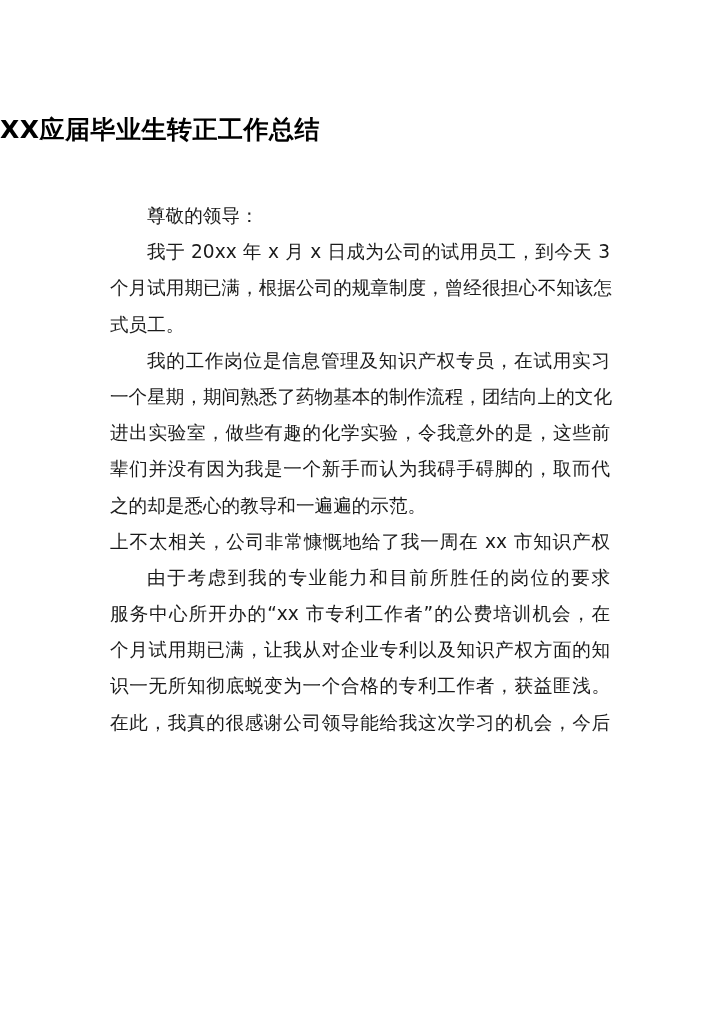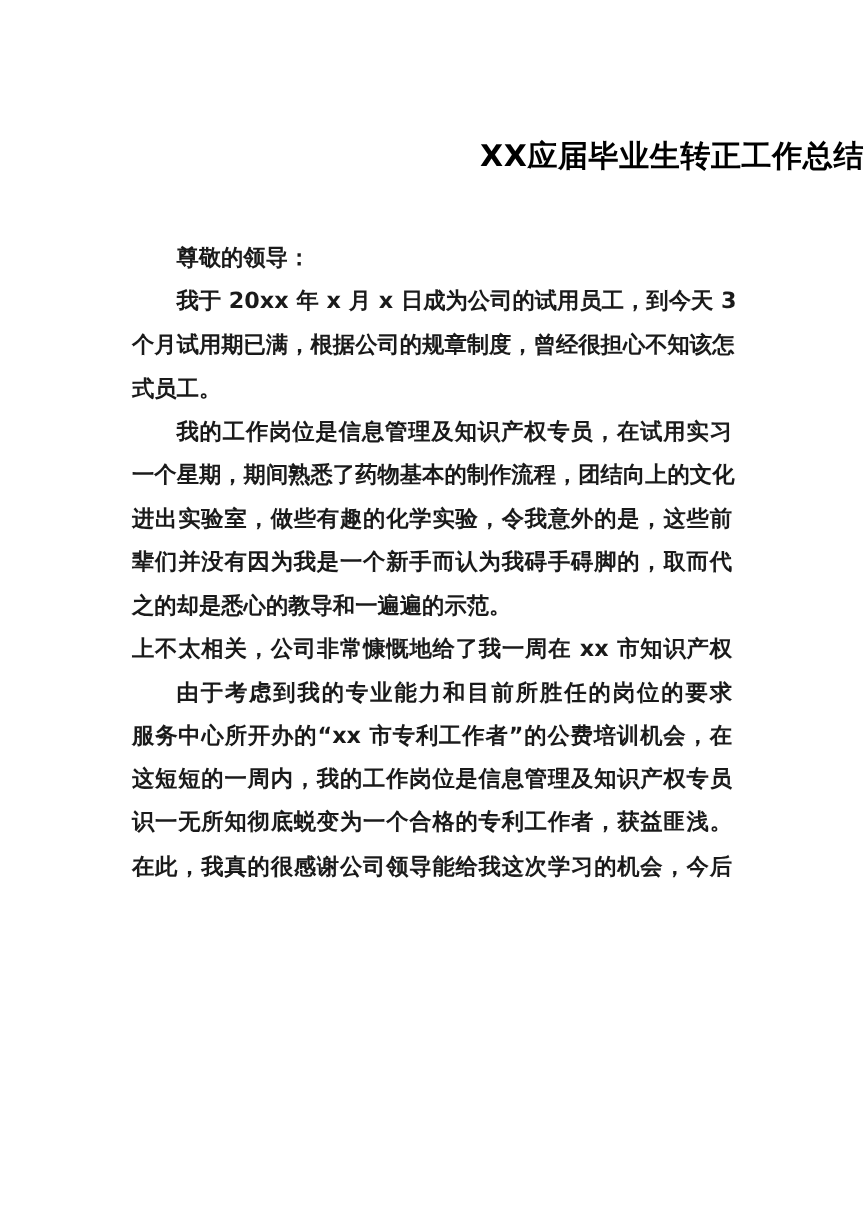--- a/index.html
+++ b/index.html
@@ -21,21 +21,21 @@
       top: 0;
       width: 720px;
       height: 1017px;
       background: #ffffff;
     }
     .title {
       position: absolute;
       left: 0;
       top: 112px;
       width: 720px;
-      text-align: right;
+      text-align: left;
       font-size: 25px;
       font-weight: bold;
       letter-spacing: 0.5px;
       line-height: 36px;
       color: #000000;
     }
     .body-text {
       position: absolute;
       left: 110px;
       top: 198px;
@@ -43,21 +43,20 @@
       font-size: 18.6px;
       line-height: 36.2px;
       color: #1a1a1a;
     }
     .line {
       display: block;
       white-space: nowrap;
       text-align: justify;
       text-align-last: justify;
       height: 36.2px;
-      font-weight: bold;
     }
     .line.last {
       text-align-last: left;
     }
     .line.indent {
       padding-left: 37px;
     }
   </style>
 </head>
 <body>
@@ -80,18 +79,18 @@
       <span class="line">一个星期，期间熟悉了药物基本的制作流程，团结向上的文化</span>
       <span class="line">进出实验室，做些有趣的化学实验，令我意外的是，这些前</span>
       <span class="line">辈们并没有因为我是一个新手而认为我碍手碍脚的，取而代</span>
       <span class="line last">之的却是悉心的教导和一遍遍的示范。</span>
     </div>
 
     <div>
       <span class="line">上不太相关，公司非常慷慨地给了我一周在 xx 市知识产权</span>
       <span class="line indent">由于考虑到我的专业能力和目前所胜任的岗位的要求</span>
       <span class="line">服务中心所开办的“xx 市专利工作者”的公费培训机会，在</span>
-      <span class="line">这短短的一周内，我的工作岗位是信息管理及知识产权专员</span>
+      <span class="line">个月试用期已满，让我从对企业专利以及知识产权方面的知</span>
       <span class="line">识一无所知彻底蜕变为一个合格的专利工作者，获益匪浅。</span>
       <span class="line">在此，我真的很感谢公司领导能给我这次学习的机会，今后</span>
     </div>
   </div>
 </div>
 
 </body></html>

